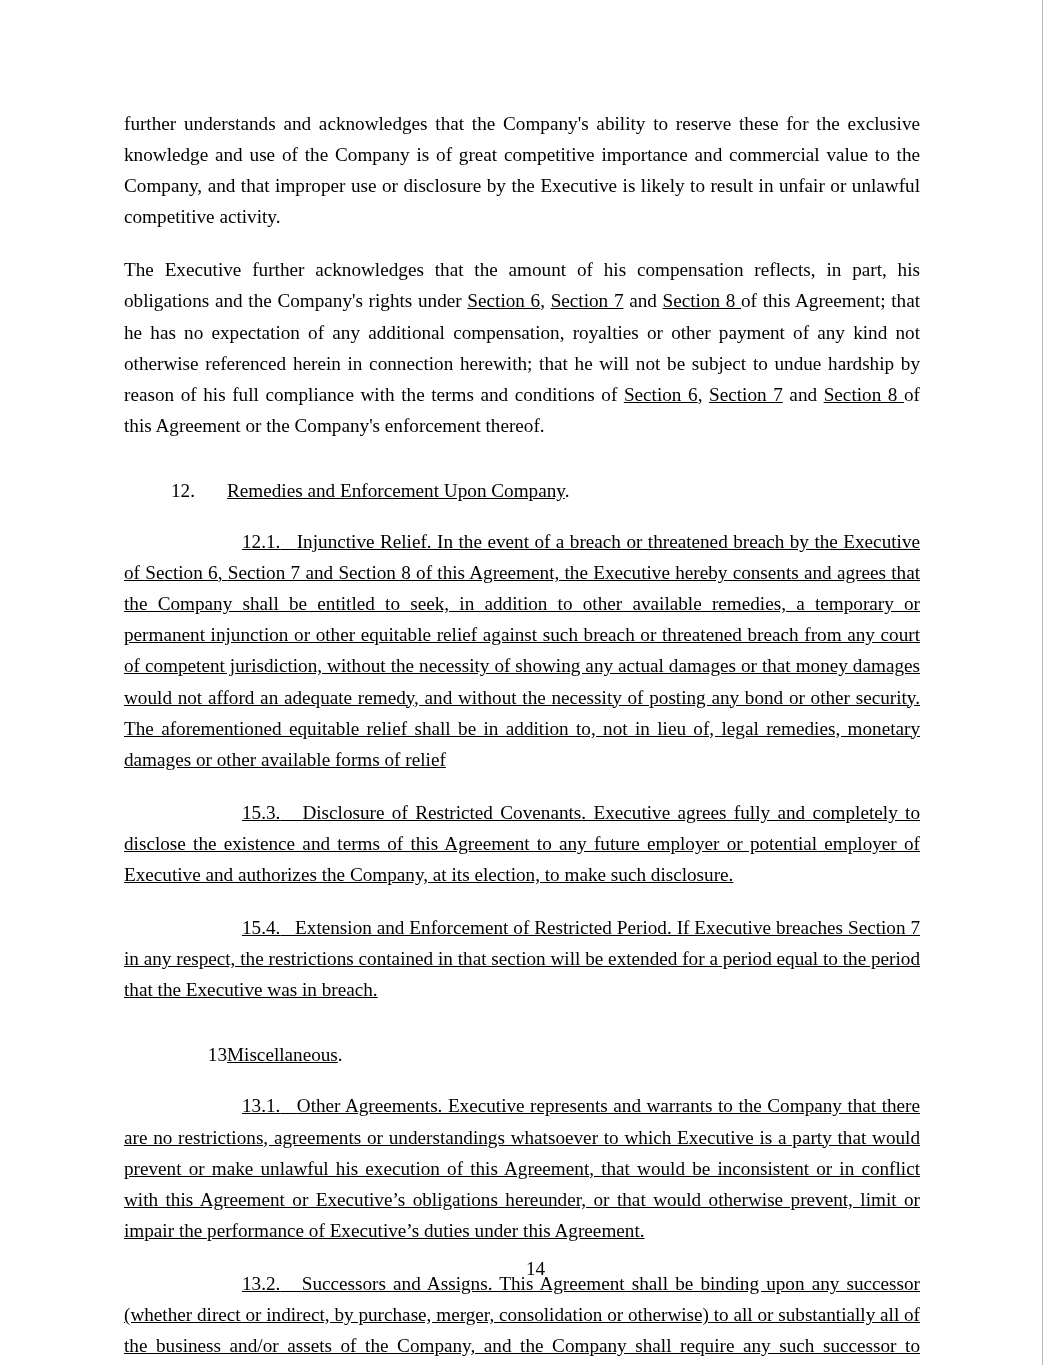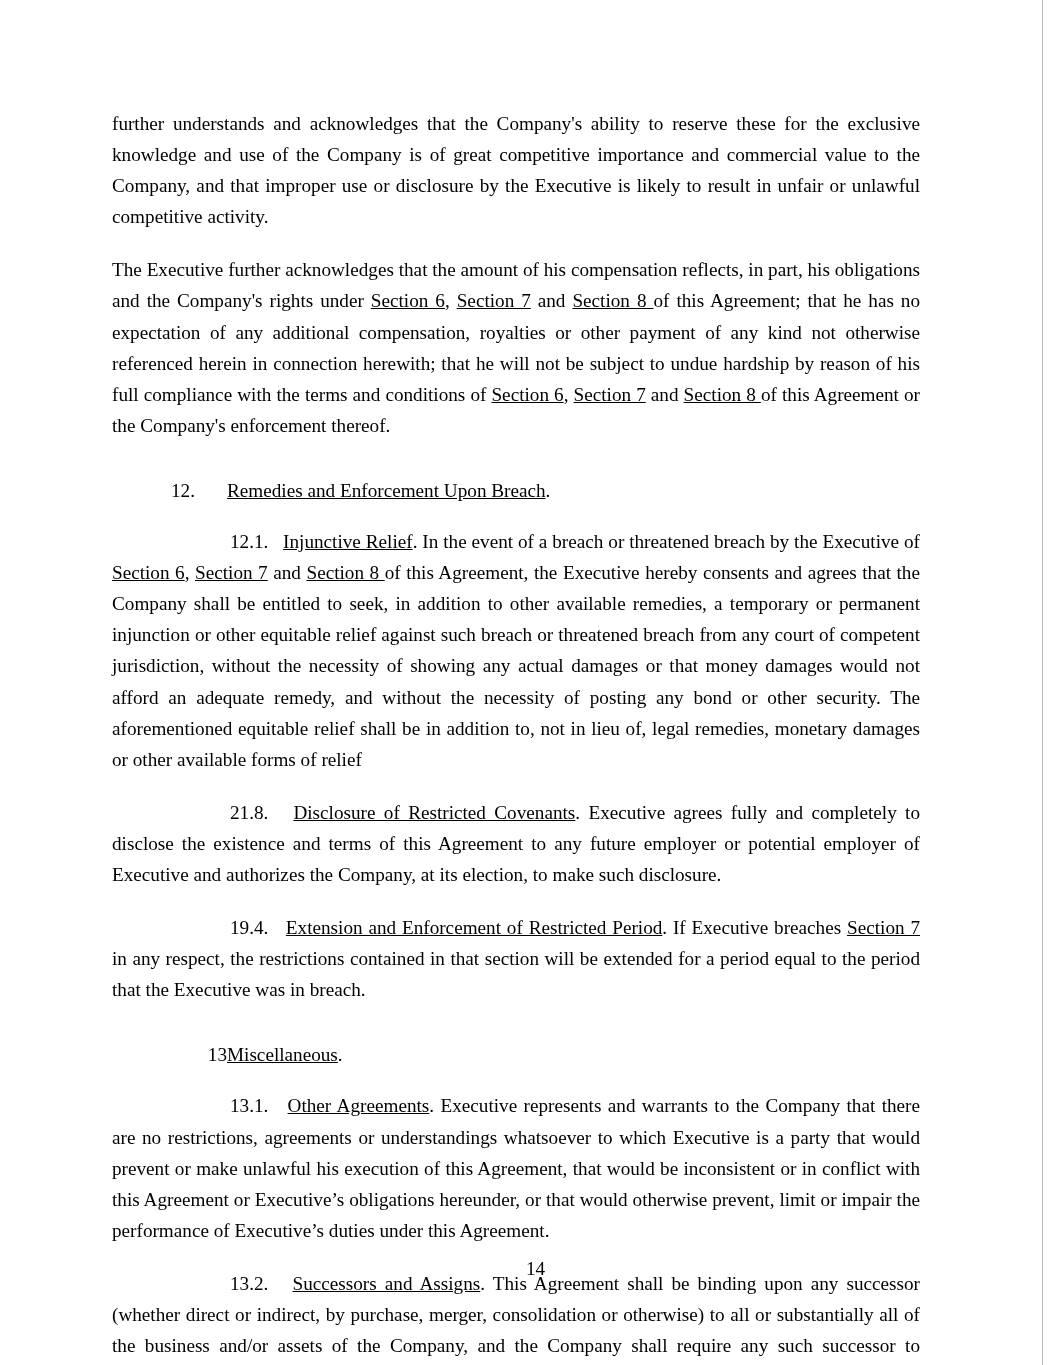--- a/index.html
+++ b/index.html
@@ -25,32 +25,33 @@
     height: 1365px;
     background: #b9b9b9;
   }
   .content {
     position: absolute;
     left: 108px;
     top: 108px;
     width: 812px;
   }
   p {
-    margin: 0 0 0 4px;
+    margin: 0 0 0 16px;
     font-size: 19.2px;
     line-height: 1.62;
     text-align: justify;
     text-justify: inter-word;
     hyphens: none;
   }
   .para {
     margin-bottom: 22px;
   }
   .indent {
     text-indent: 118px;
+    text-decoration: underline;
   }
   .u {
     text-decoration: underline;
   }
   .heading-row {
     display: block;
     margin-bottom: 20px;
     font-size: 19.2px;
     line-height: 1.62;
   }
@@ -86,33 +87,33 @@
 
     <p class="para">
       <span>further understands and acknowledges that the Company's ability to reserve these for the exclusive knowledge and use of the Company is of great competitive importance and commercial value to the Company, and that improper use or disclosure by the Executive is likely to result in unfair or unlawful competitive activity.</span>
     </p>
 
     <p class="para">
       <span>The Executive further acknowledges that the amount of his compensation reflects, in part, his obligations and the Company's rights under </span><span class="u">Section 6</span><span>, </span><span class="u">Section 7</span><span> and </span><span class="u">Section 8 </span><span>of this Agreement; that he has no expectation of any additional compensation, royalties or other payment of any kind not otherwise referenced herein in connection herewith; that he will not be subject to undue hardship by reason of his full compliance with the terms and conditions of </span><span class="u">Section 6</span><span>, </span><span class="u">Section 7</span><span> and </span><span class="u">Section 8 </span><span>of this Agreement or the Company's enforcement thereof.</span>
     </p>
 
     <div class="heading-row">
-      <span class="num">12.</span><span class="u">Remedies and Enforcement Upon Breach</span><span>.</span>
+      <span class="num">12.</span><span class="u">Remedies and Enforcement Upon Company</span><span>.</span>
     </div>
 
     <p class="para indent">
       <span>12.1.</span>&nbsp;&nbsp;&nbsp;<span class="u">Injunctive Relief</span><span>. In the event of a breach or threatened breach by the Executive of </span><span class="u">Section 6</span><span>, </span><span class="u">Section 7</span><span> and </span><span class="u">Section 8 </span><span>of this Agreement, the Executive hereby consents and agrees that the Company shall be entitled to seek, in addition to other available remedies, a temporary or permanent injunction or other equitable relief against such breach or threatened breach from any court of competent jurisdiction, without the necessity of showing any actual damages or that money damages would not afford an adequate remedy, and without the necessity of posting any bond or other security. The aforementioned equitable relief shall be in addition to, not in lieu of, legal remedies, monetary damages or other available forms of relief</span>
     </p>
 
     <p class="para indent">
-      <span>21.8.</span>&nbsp;&nbsp;&nbsp;<span class="u">Disclosure of Restricted Covenants</span><span>. Executive agrees fully and completely to disclose the existence and terms of this Agreement to any future employer or potential employer of Executive and authorizes the Company, at its election, to make such disclosure.</span>
+      <span>15.3.</span>&nbsp;&nbsp;&nbsp;<span class="u">Disclosure of Restricted Covenants</span><span>. Executive agrees fully and completely to disclose the existence and terms of this Agreement to any future employer or potential employer of Executive and authorizes the Company, at its election, to make such disclosure.</span>
     </p>
 
     <p class="para indent">
-      <span>19.4.</span>&nbsp;&nbsp;&nbsp;<span class="u">Extension and Enforcement of Restricted Period</span><span>. If Executive breaches </span><span class="u">Section 7</span><span> in any respect, the restrictions contained in that section will be extended for a period equal to the period that the Executive was in breach.</span>
+      <span>15.4.</span>&nbsp;&nbsp;&nbsp;<span class="u">Extension and Enforcement of Restricted Period</span><span>. If Executive breaches </span><span class="u">Section 7</span><span> in any respect, the restrictions contained in that section will be extended for a period equal to the period that the Executive was in breach.</span>
     </p>
 
     <div class="heading-row">
       <span class="num wide">13</span><span class="u">Miscellaneous</span><span>.</span>
     </div>
 
     <p class="para indent">
       <span>13.1.</span>&nbsp;&nbsp;&nbsp;<span class="u">Other Agreements</span><span>. Executive represents and warrants to the Company that there are no restrictions, agreements or understandings whatsoever to which Executive is a party that would prevent or make unlawful his execution of this Agreement, that would be inconsistent or in conflict with this Agreement or Executive’s obligations hereunder, or that would otherwise prevent, limit or impair the performance of Executive’s duties under this Agreement.</span>
     </p>
 

